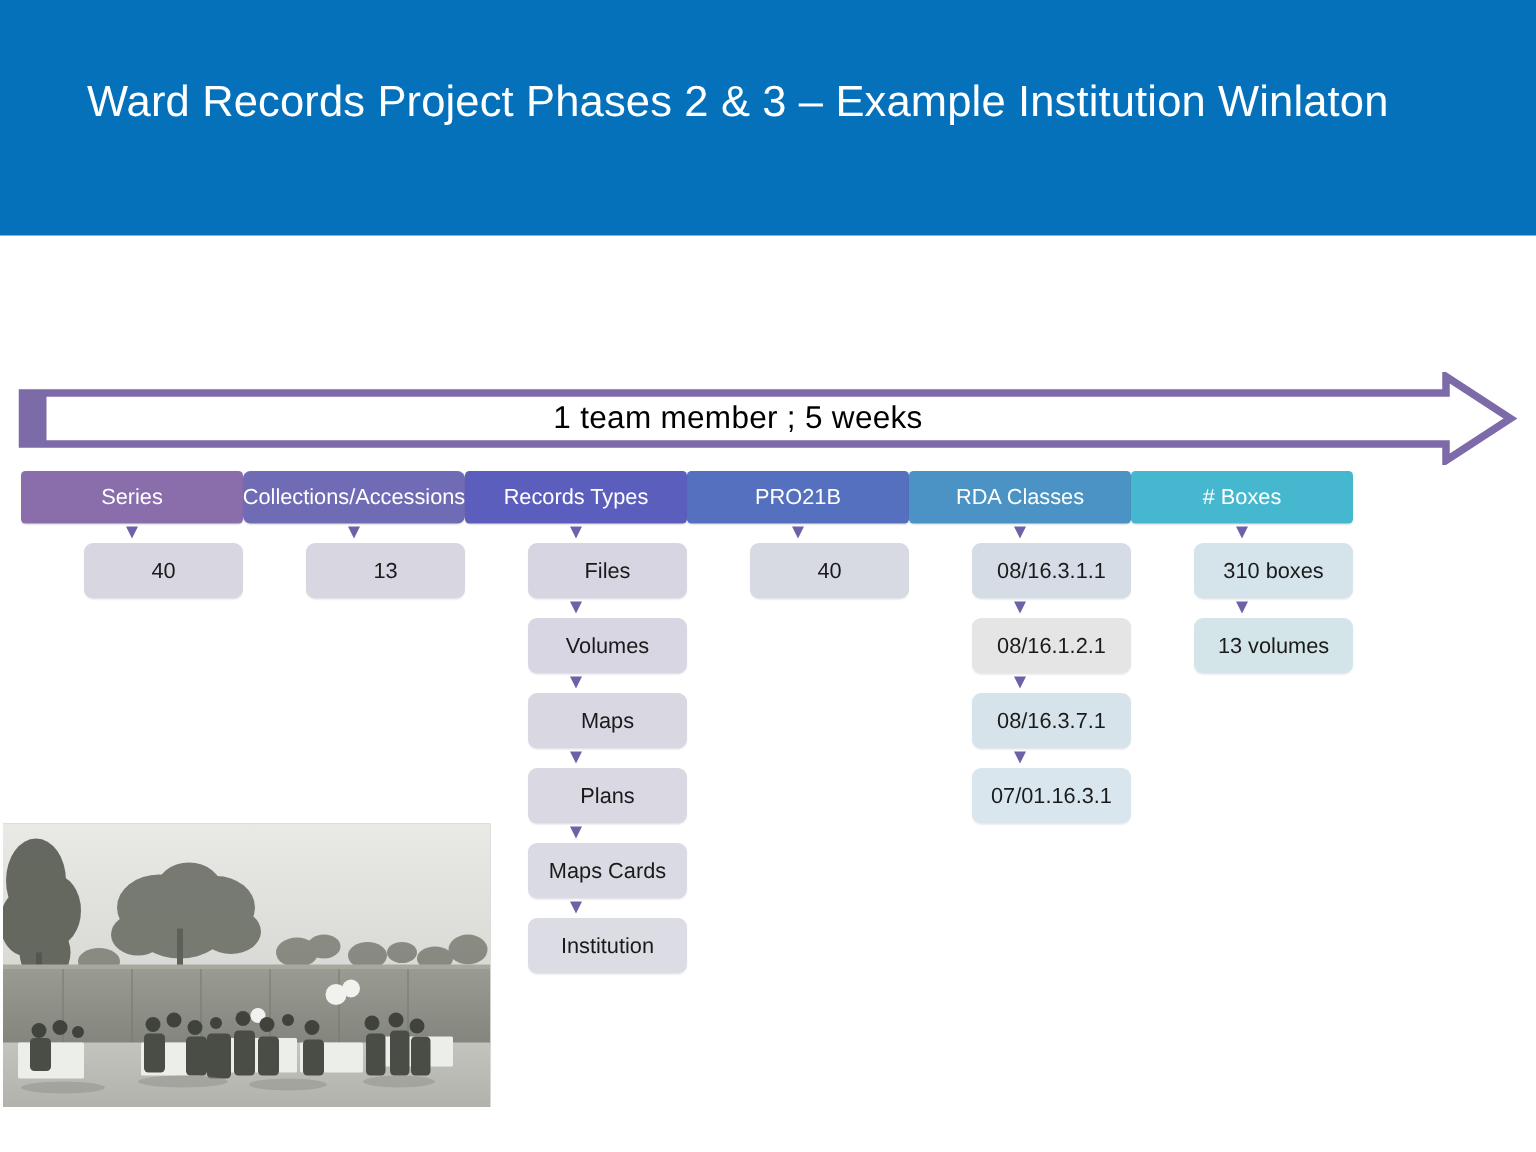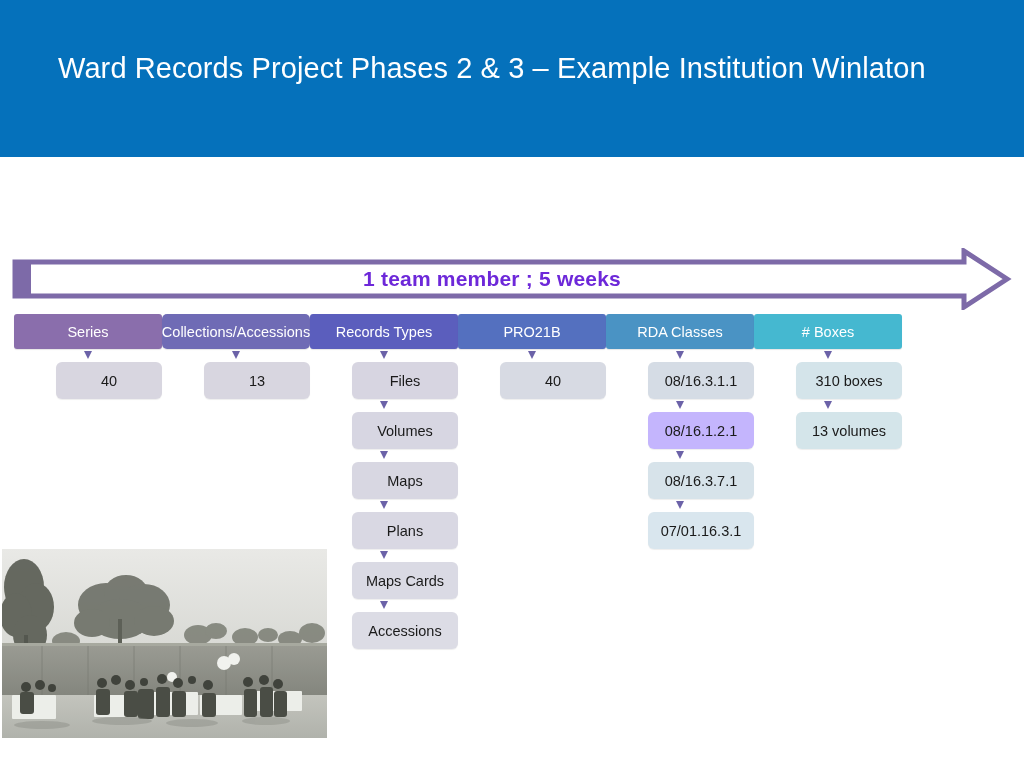--- a/index.html
+++ b/index.html
@@ -55,23 +55,22 @@
   .arrow-label {
     position: absolute;
     left: 0;
     top: 0;
     width: 960px;
     height: 62px;
     display: flex;
     align-items: center;
     justify-content: center;
     font-size: 21px;
-    color: #6d28d9;
+    color: #000000;
     letter-spacing: 0.2px;
-    font-weight: bold;
   }
 
   
   .columns {
     position: absolute;
     left: 14px;
     top: 314px;
     width: 996px;
     display: flex;
   }
@@ -177,35 +176,35 @@
     <div class="cell" style="background:#d7d5e1">Files</div>
     <div class="connector"></div>
     <div class="cell" style="background:#d7d6e2">Volumes</div>
     <div class="connector"></div>
     <div class="cell" style="background:#d8d7e2">Maps</div>
     <div class="connector"></div>
     <div class="cell" style="background:#d9d8e3">Plans</div>
     <div class="connector"></div>
     <div class="cell" style="background:#dadae4">Maps Cards</div>
     <div class="connector"></div>
-    <div class="cell" style="background:#dcdce5">Accessions</div>
+    <div class="cell" style="background:#dcdce5">Institution</div>
   </div>
 
   <div class="column">
     <div class="col-header" style="background:#5470bf">PRO21B</div>
     <div class="connector"></div>
     <div class="cell" style="background:#d7dae3">40</div>
   </div>
 
   <div class="column">
     <div class="col-header" style="background:#4a93c4">RDA Classes</div>
     <div class="connector"></div>
     <div class="cell" style="background:#d5dce5">08/16.3.1.1</div>
     <div class="connector"></div>
-    <div class="cell" style="background:#c4b5fd">08/16.1.2.1</div>
+    <div class="cell" style="background:#e5e5e5">08/16.1.2.1</div>
     <div class="connector"></div>
     <div class="cell" style="background:#d7e3ea">08/16.3.7.1</div>
     <div class="connector"></div>
     <div class="cell" style="background:#d9e6ee">07/01.16.3.1</div>
   </div>
 
   <div class="column">
     <div class="col-header" style="background:#45b8d0"># Boxes</div>
     <div class="connector"></div>
     <div class="cell" style="background:#d4e4ea">310 boxes</div>

